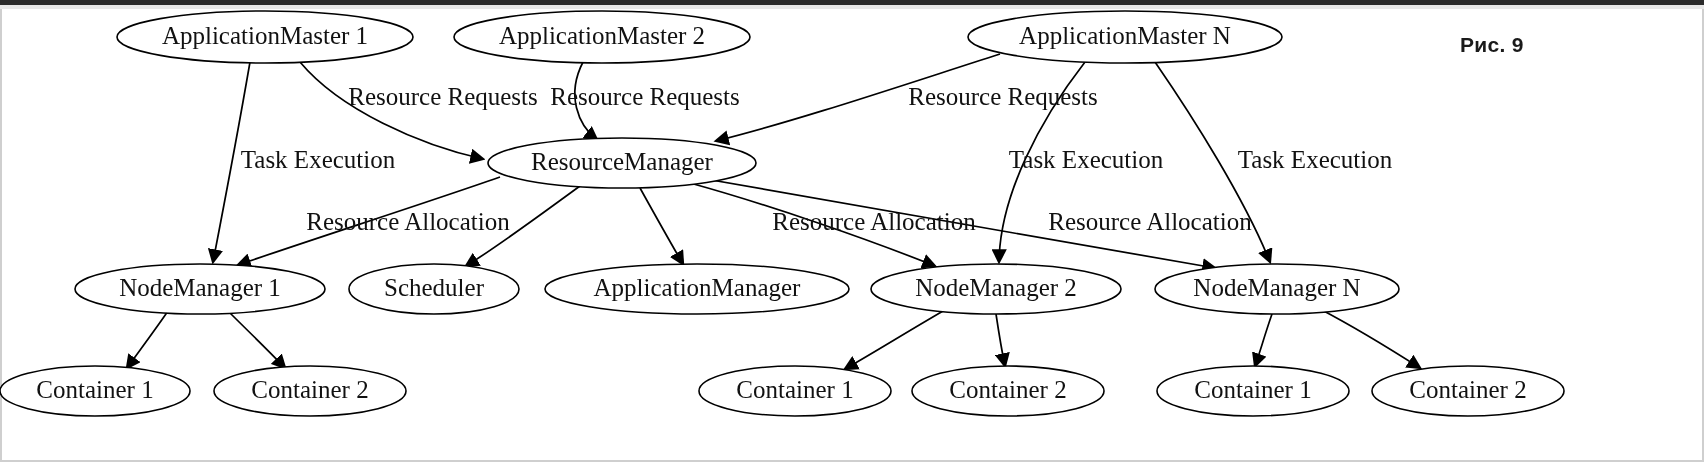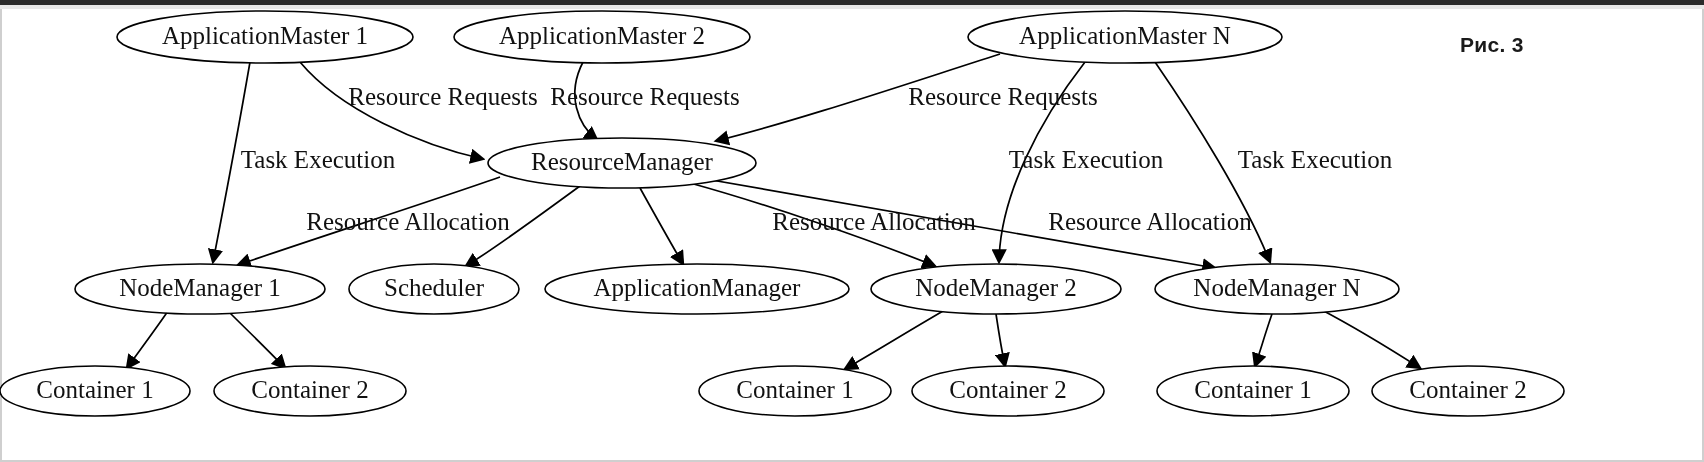--- a/index.html
+++ b/index.html
@@ -194,15 +194,15 @@
           <ellipse class="node-ellipse" cx="1253" cy="391" rx="96" ry="25"></ellipse>
           <text class="node-label" x="1253" y="392">Container 1</text>
         </g>
         <g>
           <ellipse class="node-ellipse" cx="1468" cy="391" rx="96" ry="25"></ellipse>
           <text class="node-label" x="1468" y="392">Container 2</text>
         </g>
       </g>
   </svg>
 
-  <div class="figure-caption" style="left: 1460px; top: 33px;">Рис. 3</div>
+  <div class="figure-caption" style="left: 1460px; top: 33px;">Рис. 9</div>
 
 </div>
 
 </body></html>

